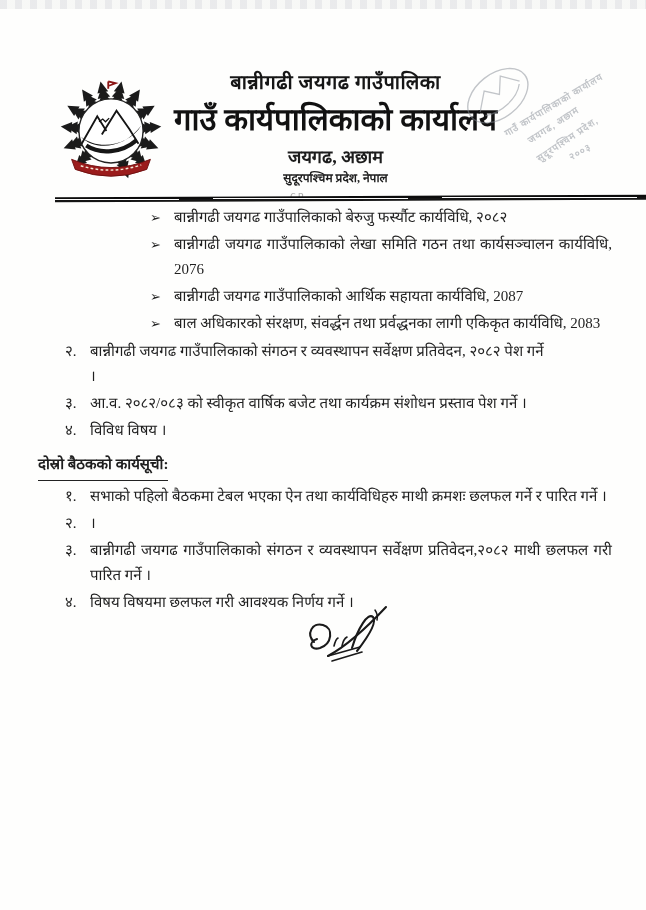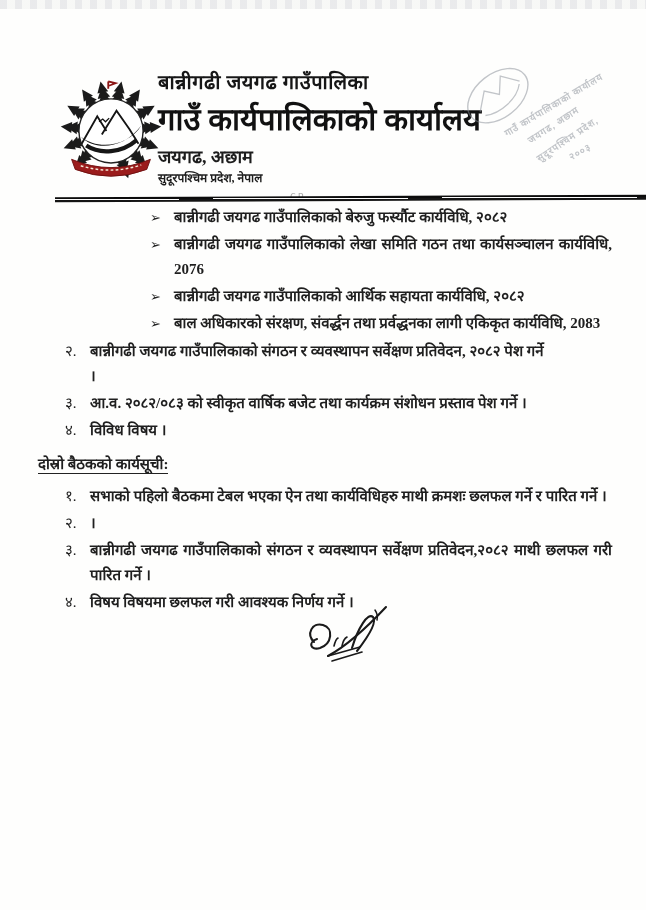--- a/index.html
+++ b/index.html
@@ -6,49 +6,49 @@
   .page{
     position:relative;width:646px;height:910px;margin:0 auto;
     background:#fefefd;overflow:hidden;
     font-family:"Liberation Serif","DejaVu Serif",serif;
     color:#1d1d1d;
   }
   .scan-edge{position:absolute;top:0;left:0;width:100%;height:9px;
     background:repeating-linear-gradient(90deg,#d9dade 0 7px,#f2f3f1 7px 15px);
     opacity:.55;}
   
-  .header-text{position:absolute;left:158px;top:68px;width:355px;}
+  .header-text{position:absolute;left:158px;top:68px;width:355px;text-align:center;}
   .org-name{font-size:20px;font-weight:700;letter-spacing:.5px;color:#161616;}
   .office-name{font-size:31px;font-weight:700;margin-top:2px;color:#111;}
   .location{font-size:18px;font-weight:700;margin-top:5px;}
   .province{font-size:12px;font-weight:700;margin-top:1px;}
   .logo{position:absolute;left:56px;top:74px;width:110px;height:112px;}
   .stamp{position:absolute;left:472px;top:38px;width:160px;height:150px;
     transform:rotate(-38deg);opacity:.5;}
   .stamp text{fill:#878d96;font-size:9.5px;font-weight:700;letter-spacing:1px;
     font-family:"Liberation Serif","DejaVu Serif",serif;}
   .artifact{position:absolute;left:290px;top:192px;font-size:10px;color:#9a9a9a;
     letter-spacing:2px;opacity:.8;font-family:"DejaVu Sans Mono",monospace;}
   .rule{position:absolute;left:55px;top:196px;width:591px;height:5px;
     background:linear-gradient(#0c0c0c 0 38%,#fdfdfd 38% 55%,#141414 55% 100%);
     transform:rotate(-.25deg);}
   
   .body{position:absolute;left:38px;top:205px;width:574px;
     font-size:15px;line-height:25px;color:#1f1f1f;}
   .sub-bullets{padding-left:112px;}
   .sub-bullet{display:flex;margin-bottom:2px;}
   .marker{width:24px;flex:none;font-size:13px;color:#222;}
-  .li-text{flex:1;text-align:justify;font-weight:bold;}
+  .li-text{flex:1;text-align:justify;}
   .num-list{padding-left:27px;margin-top:3px;}
   .num-item{display:flex;margin-bottom:2px;}
   .num{width:25px;flex:none;font-weight:400;}
   .tail{display:block;}
   .tail:empty{display:none;}
   .section-heading{font-weight:700;margin-top:9px;margin-bottom:7px;}
-  .section-heading span{border-bottom:1.6px solid #222;padding-bottom:1px;}
+  .section-heading span{border-bottom:1.6px solid #222;padding-bottom:8px;}
   .signature{position:absolute;left:298px;top:602px;width:110px;height:74px;}
 </style>
 </head>
 <body>
 
 <div class="page">
 
   <div class="scan-edge"></div>
 
   <svg class="logo" viewBox="0 0 120 122">
@@ -115,21 +115,21 @@
       <div class="sub-bullet">
         <span class="marker">➢</span>
         <span class="li-text">बान्नीगढी जयगढ गाउँपालिकाको बेरुजु फर्स्यौट कार्यविधि, २०८२</span>
       </div>
       <div class="sub-bullet">
         <span class="marker">➢</span>
         <span class="li-text">बान्नीगढी जयगढ गाउँपालिकाको लेखा समिति गठन तथा कार्यसञ्चालन कार्यविधि, 2076</span>
       </div>
       <div class="sub-bullet">
         <span class="marker">➢</span>
-        <span class="li-text">बान्नीगढी जयगढ गाउँपालिकाको आर्थिक सहायता कार्यविधि, २०८२</span>
+        <span class="li-text">बान्नीगढी जयगढ गाउँपालिकाको आर्थिक सहायता कार्यविधि, 2087</span>
       </div>
       <div class="sub-bullet">
         <span class="marker">➢</span>
         <span class="li-text">बाल अधिकारको संरक्षण, संवर्द्धन तथा प्रर्वद्धनका लागी एकिकृत कार्यविधि, 2083</span>
       </div>
     </div>
 
     <div class="num-list">
       <div class="num-item">
         <span class="num">२.</span>

